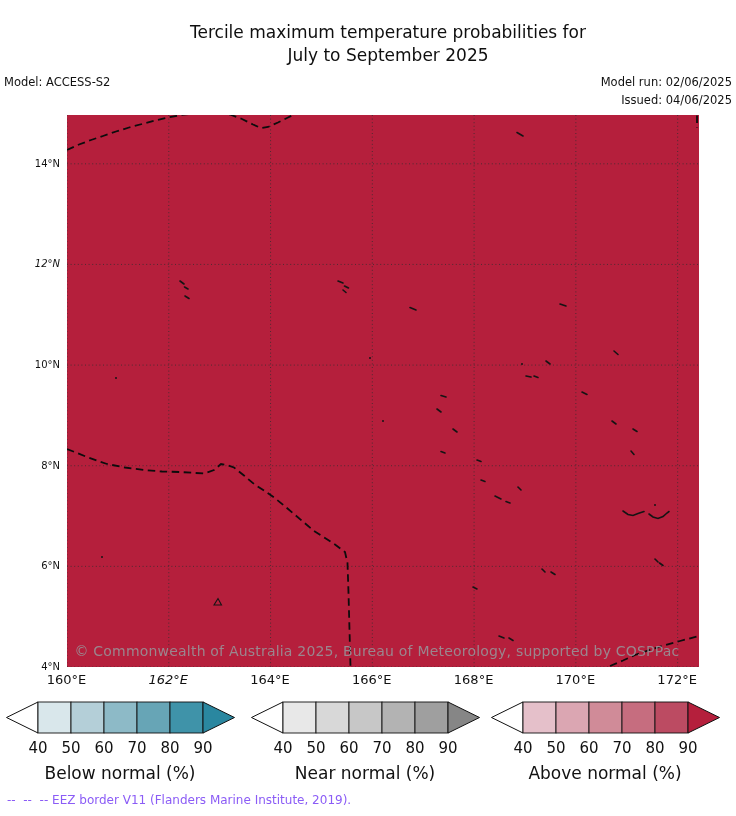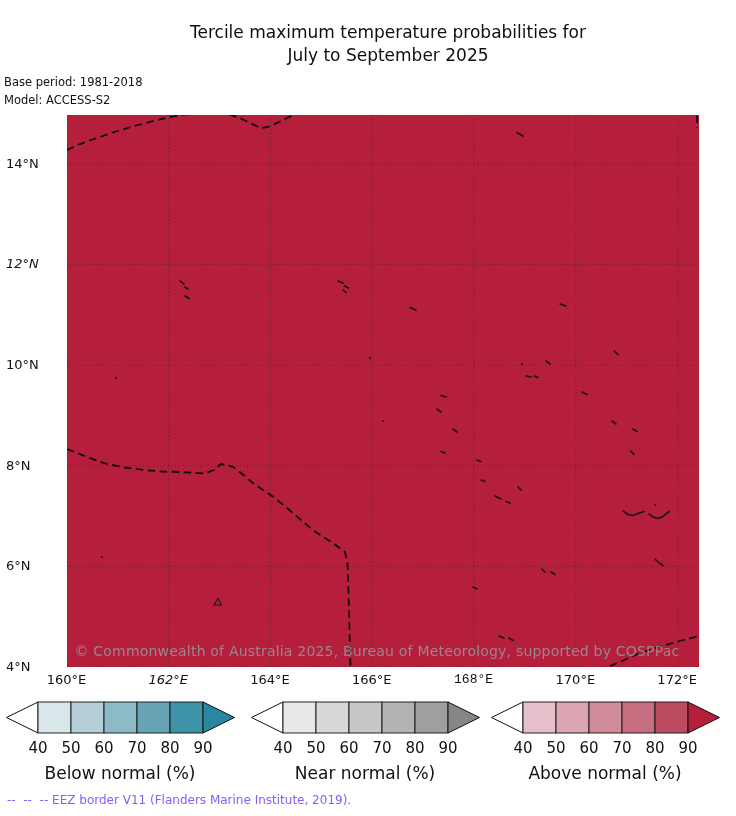--- a/index.html
+++ b/index.html
@@ -7,21 +7,21 @@
           font-family:"DejaVu Sans","Liberation Sans",sans-serif;color:#111;}
   .title{position:absolute;left:38px;top:21px;width:700px;text-align:center;
          font-size:17px;line-height:23px;color:#0f0f0f;}
   .meta{font-size:11.5px;line-height:17.5px;}
   .meta-left{position:absolute;left:4px;top:74px;text-align:left;}
   .meta-right{position:absolute;right:4px;top:74px;text-align:right;}
   .plot{position:absolute;left:66.5px;top:114.5px;width:632px;height:552px;}
   #map-svg{position:absolute;left:0;top:0;width:632px;height:552px;display:block;}
   .copyright{position:absolute;left:8px;bottom:8px;font-size:14px;color:#9b868e;
              white-space:nowrap;letter-spacing:.2px;}
-  .ytick{position:absolute;left:6px;width:54px;font-size:13px;line-height:17px;}
+  .ytick{position:absolute;left:6px;width:54px;text-align:right;font-size:10px;line-height:17px;}
   .xtick{position:absolute;top:671px;width:64px;text-align:center;font-size:13px;line-height:17px;}
   .legend-svg{position:absolute;top:700px;}
   .footer{position:absolute;left:7px;top:793px;font-size:12px;white-space:pre;color:#8b5cf6;}
   
   .grid{stroke:#2f2f2f;stroke-width:0.9;stroke-dasharray:1 2.6;fill:none;opacity:.85;}
   .eez{stroke:#0c0c0c;stroke-width:1.8;stroke-dasharray:7.5 4.5;fill:none;}
   .island{stroke:#141414;stroke-width:1.6;fill:none;stroke-linecap:round;}
   .island-outline{stroke:#141414;stroke-width:1.1;fill:none;}
   .cb-seg{stroke:#111;stroke-width:0.9;}
   .cb-arrow{stroke:#111;stroke-width:1;}
@@ -32,24 +32,27 @@
 <body>
 
 <div class="figure">
 
   <div class="title">
     <div>Tercile maximum temperature probabilities for</div>
     <div>July to September 2025</div>
   </div>
 
   <div class="meta meta-left">
-    <div>Base period: 1981-2018</div>
     <div>Model: ACCESS-S2</div>
   </div>
 
+  <div class="meta meta-right">
+    <div>Model run: 02/06/2025</div>
+    <div>Issued: 04/06/2025</div>
+  </div>
 
   <div class="plot">
     <svg id="map-svg" viewBox="0 0 632 552">
         <rect x="0" y="0" width="632" height="552" fill="#b51f3c"></rect>
         <line x1="0" y1="0" x2="0" y2="552" class="grid"></line>
         <line x1="101.77133655394535" y1="0" x2="101.77133655394535" y2="552" class="grid"></line>
         <line x1="203.5426731078907" y1="0" x2="203.5426731078907" y2="552" class="grid"></line>
         <line x1="305.31400966183605" y1="0" x2="305.31400966183605" y2="552" class="grid"></line>
         <line x1="407.0853462157814" y1="0" x2="407.0853462157814" y2="552" class="grid"></line>
         <line x1="508.8566827697268" y1="0" x2="508.8566827697268" y2="552" class="grid"></line>
@@ -114,21 +117,21 @@
       <div class="ytick" style="top: 658px;">4°N</div>
       <div class="ytick" style="top: 557.362px;">6°N</div>
       <div class="ytick" style="top: 456.724px;">8°N</div>
       <div class="ytick" style="top: 356.086px;">10°N</div>
       <div class="ytick" style="top: 255.448px; font-style: italic;">12°N</div>
       <div class="ytick" style="top: 154.809px;">14°N</div>
       <div class="xtick" style="left: 34.5px;">160°E</div>
       <div class="xtick" style="left: 136.271px; font-style: italic;">162°E</div>
       <div class="xtick" style="left: 238.043px;">164°E</div>
       <div class="xtick" style="left: 339.814px;">166°E</div>
-      <div class="xtick" style="left: 441.585px; font-family: Liberation Mono, monospace;">168°E</div>
+      <div class="xtick" style="left: 441.585px;">168°E</div>
       <div class="xtick" style="left: 543.357px;">170°E</div>
       <div class="xtick" style="left: 645.128px;">172°E</div>
     </div>
   <div id="legends">
       <svg viewBox="0 0 236 88" width="236" height="88" class="legend-svg" style="left: 5px;">
         <polygon points="33,2 33,33 1.5,17.5" fill="#ffffff" class="cb-arrow"></polygon>
         <rect x="33" y="2" width="33" height="31" fill="#d9e7eb" class="cb-seg"></rect>
         <rect x="66" y="2" width="33" height="31" fill="#b4cfd8" class="cb-seg"></rect>
         <rect x="99" y="2" width="33" height="31" fill="#8dbac7" class="cb-seg"></rect>
         <rect x="132" y="2" width="33" height="31" fill="#67a5b6" class="cb-seg"></rect>

